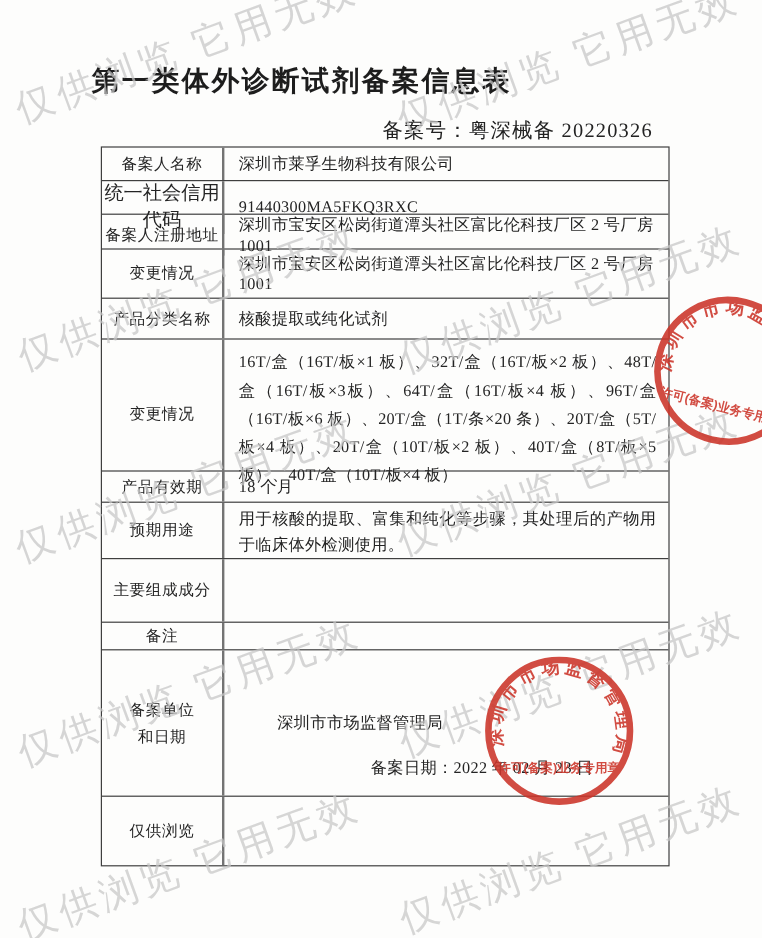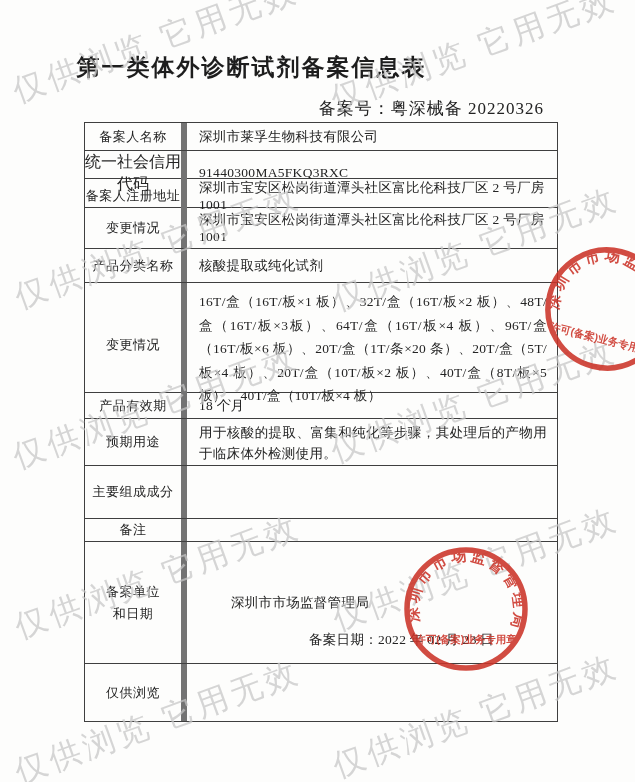--- a/index.html
+++ b/index.html
@@ -20,21 +20,21 @@
   }
   
   .doc-table{
     position:absolute;left:84px;top:122px;width:474px;box-sizing:border-box;
     border:1px solid #3f3f3f;background:transparent;
   }
   .trow{display:grid;grid-template-columns:102px 1fr;box-sizing:border-box;
     border-bottom:1px solid #3f3f3f;}
   .trow:last-child{border-bottom:none;}
   .tlabel{
-    border-right:6px solid #737373;display:flex;align-items:center;justify-content:center;
+    border-right:2px solid #737373;display:flex;align-items:center;justify-content:center;
     text-align:center;font-size:13px;letter-spacing:0.5px;color:#242424;
     flex-direction:column;line-height:22px;
   }
   .tlabel.tight{font-size:16px;letter-spacing:0;}
   .tvalue{font-size:13.5px;color:#242424;letter-spacing:0.3px;}
   .tvalue.single{display:flex;align-items:center;padding-left:12px;}
   .tvalue.multi{padding:0 10px 0 12px;text-align:justify;}
   .r1{height:28px}.r2{height:28px}.r3{height:29px}.r4{height:41px}
   .r5{height:34px}.r6{height:110px}.r7{height:26px}.r8{height:47px}
   .r9{height:53px}.r10{height:23px}.r11{height:122px}.r12{height:57px}

